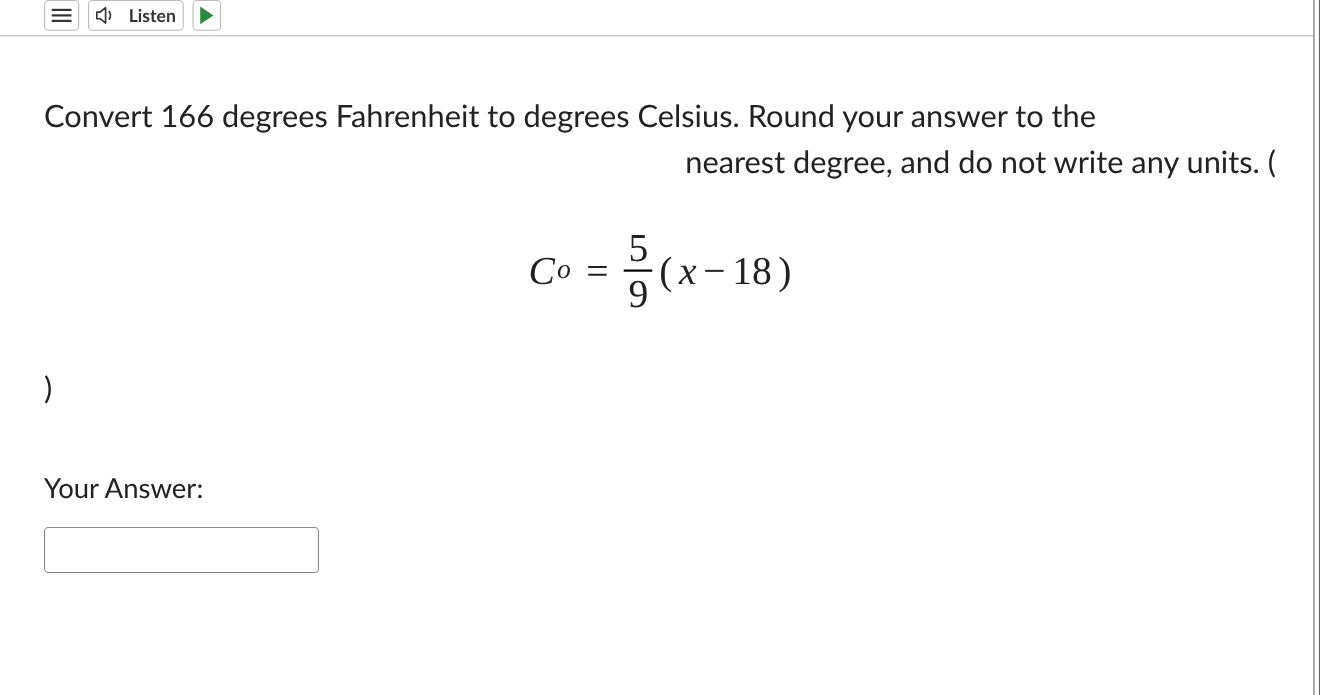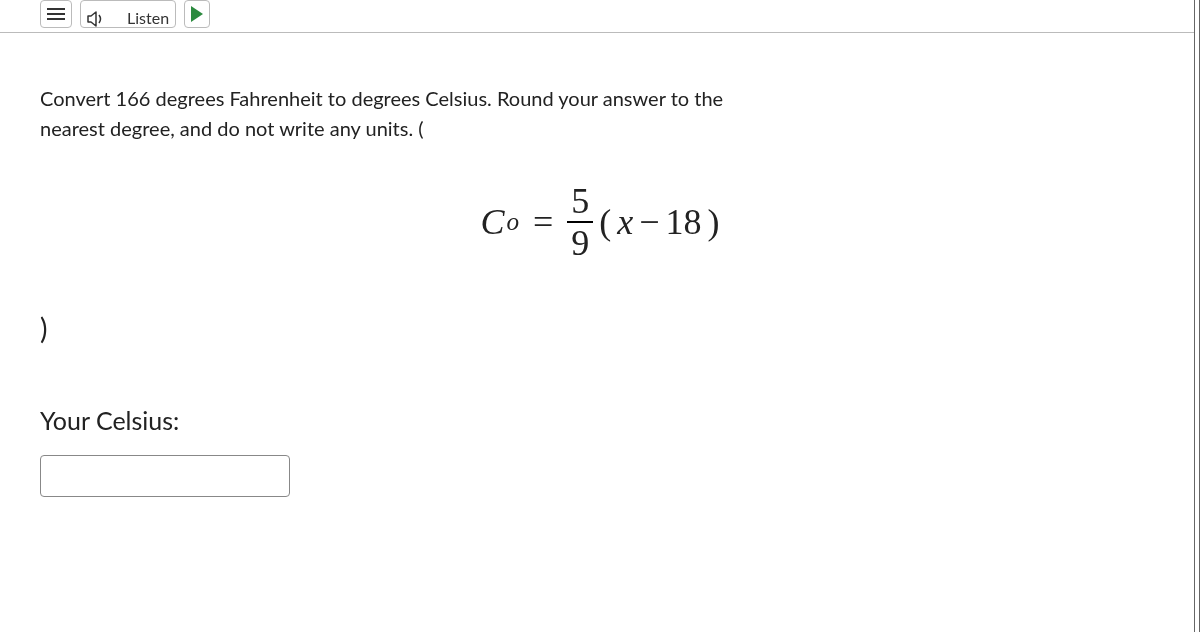--- a/index.html
+++ b/index.html
@@ -36,36 +36,36 @@
     width: 18px; height: 12px;
     display: flex; flex-direction: column; justify-content: space-between;
   }
   .hamburger-icon div { height: 2px; background: #333; }
   .play-icon {
     width: 0; height: 0;
     border-left: 12px solid #2b8a3e;
     border-top: 8px solid transparent;
     border-bottom: 8px solid transparent;
   }
-  .listen-btn { gap: 22px; font-weight: 400; align-items: flex-end; }
+  .listen-btn { gap: 12px; font-weight: 700; }
   .content {
     padding: 50px 40px 0 40px;
     color: #222;
     position: relative;
   }
   .question-text {
-    font-size: 20px;
+    font-size: 28px;
     line-height: 1.5;
     font-weight: 400;
     color: #222;
     margin-bottom: 40px;
     white-space: nowrap;
     overflow: hidden;
   }
-  .question-text .line2 { display: block; }
+  .question-text .line2 { display: block; text-align: right; }
   .formula {
     font-family: "Cambria Math", "STIX", "Times New Roman", serif;
     font-size: 36px;
     text-align: center;
     margin: 20px 0 50px 0;
     display: flex;
     justify-content: center;
     align-items: center;
     gap: 6px;
   }
@@ -149,17 +149,17 @@
     </span>
     <span class="paren">(</span>
       <span class="x">x</span>
       <span> − </span>
       <span>18</span>
       <span class="paren">)</span>
   </div>
 
   <div class="closing-paren">)</div>
 
-  <div class="answer-label">Your Celsius:</div>
+  <div class="answer-label">Your Answer:</div>
   <input class="answer-input" type="text" value="" style="">
 </div>
 
 <div class="right-border"></div>
 
 </body></html>

